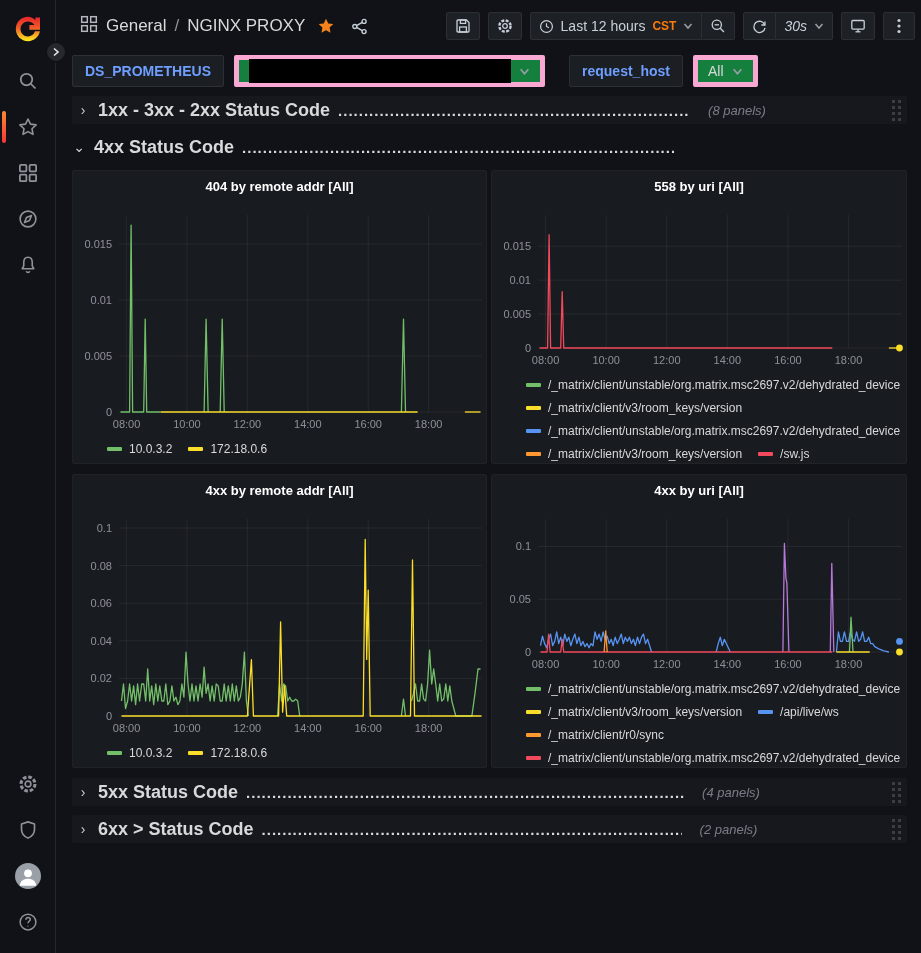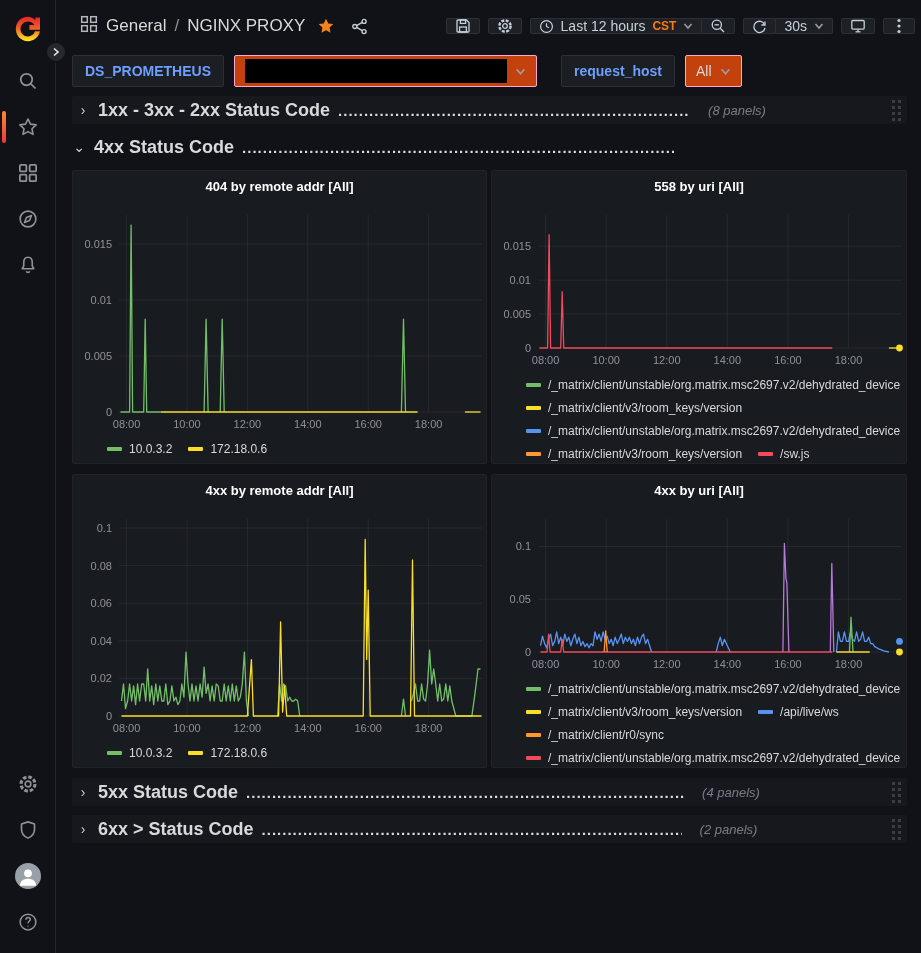--- a/index.html
+++ b/index.html
@@ -16,30 +16,30 @@
   .expand-btn { position:absolute; left:45px; top:41px; width:22px; height:22px; border-radius:50%; background:#26282d; border:2px solid #111217; color:#e7e8ea; display:flex; align-items:center; justify-content:center; z-index:30; cursor:pointer; }
 
   
   .topbar { position:fixed; left:64px; top:0; width:865px; height:52px; background:#111217; display:flex; align-items:center; padding:0 14px 0 16px; z-index:10; }
   .crumb { display:flex; align-items:center; gap:8px; color:#d8d9da; }
   .crumb .apps { color:#b3b8bf; }
   .crumb-link { font-size:17px; color:#d8d9da; cursor:pointer; }
   .crumb-sep { color:#8e9299; font-size:17px; }
   .icon-btn-plain { background:none; border:none; color:#c7d0d9; padding:4px; cursor:pointer; display:flex; align-items:center; }
   .topbar-right { margin-left:auto; display:flex; align-items:center; gap:8px; }
-  .tb-btn { height:16px; min-width:32px; background:#1d2025; border:1px solid #2c3036; border-radius:2px; color:#c7d0d9; display:flex; align-items:center; justify-content:center; gap:7px; padding:0 8px; font-size:14px; cursor:pointer; white-space:nowrap; }
+  .tb-btn { height:28px; min-width:32px; background:#1d2025; border:1px solid #2c3036; border-radius:2px; color:#c7d0d9; display:flex; align-items:center; justify-content:center; gap:7px; padding:0 8px; font-size:14px; cursor:pointer; white-space:nowrap; }
   .tb-group { display:flex; }
   .tb-group .tb-btn:first-child { border-top-right-radius:0; border-bottom-right-radius:0; }
-  .tb-group .tb-btn:last-child { border-top-left-radius:0; border-bottom-left-radius:0; border-left:none; }
+  .tb-group .tb-btn:last-child { border-top-left-radius:0; border-bottom-left-radius:0; border-left:none;font-style:italic; }
   .tz { color:#ff780a; font-weight:bold; font-size:12px; }
 
   
   .varbar { position:fixed; left:56px; top:52px; width:865px; height:38px; background:#111217; display:flex; align-items:center; gap:10px; padding:0 16px; z-index:9; }
   .var-label { height:32px; display:flex; align-items:center; padding:6px 12px; background:#1b1e23; border:1px solid #2c3036; border-radius:2px; color:#6e9fff; font-size:14px; font-weight:bold; }
-  .var-value { height:32px; display:flex; align-items:center; gap:8px; padding:0 10px; background:#c2410c; border:1px solid #f9a8d4; border-radius:2px; color:#d8d9da; font-size:14px; cursor:pointer; }
+  .var-value { height:32px; display:flex; align-items:center; gap:8px; padding:0 10px; background:#15803d; border:5px solid #f9a8d4; border-radius:2px; color:#d8d9da; font-size:14px; cursor:pointer; }
   .redacted { width:262px; height:24px; background:#000; }
   .caret { color:#9aa0a8; }
 
   
   .dash { position:absolute; left:56px; top:90px; width:865px; padding:6px 14px 0 16px; }
   .row-head { height:28px; display:flex; align-items:center; gap:8px; color:#d8d9da; cursor:pointer; position:relative; margin-bottom:9px; }
   .row-head.collapsed { background:#16181d; border-radius:2px; padding:0 4px; }
   .row-chevron { color:#c7d0d9; font-size:14px; width:14px; text-align:center; }
   .row-title { font-weight:bold; font-size:18px; white-space:nowrap; }
   .row-leader { font-weight:bold; font-size:15px; overflow:hidden; white-space:nowrap; display:inline-block; letter-spacing:1px; }

